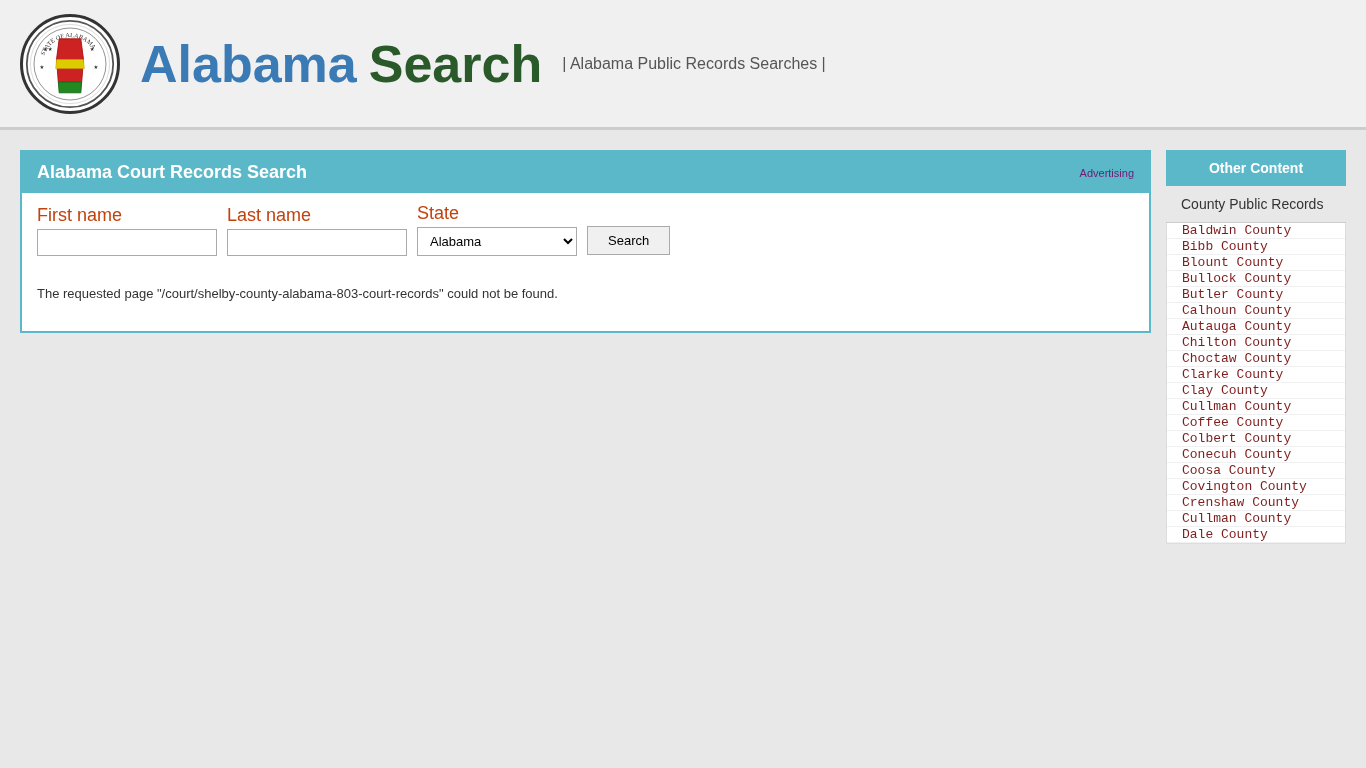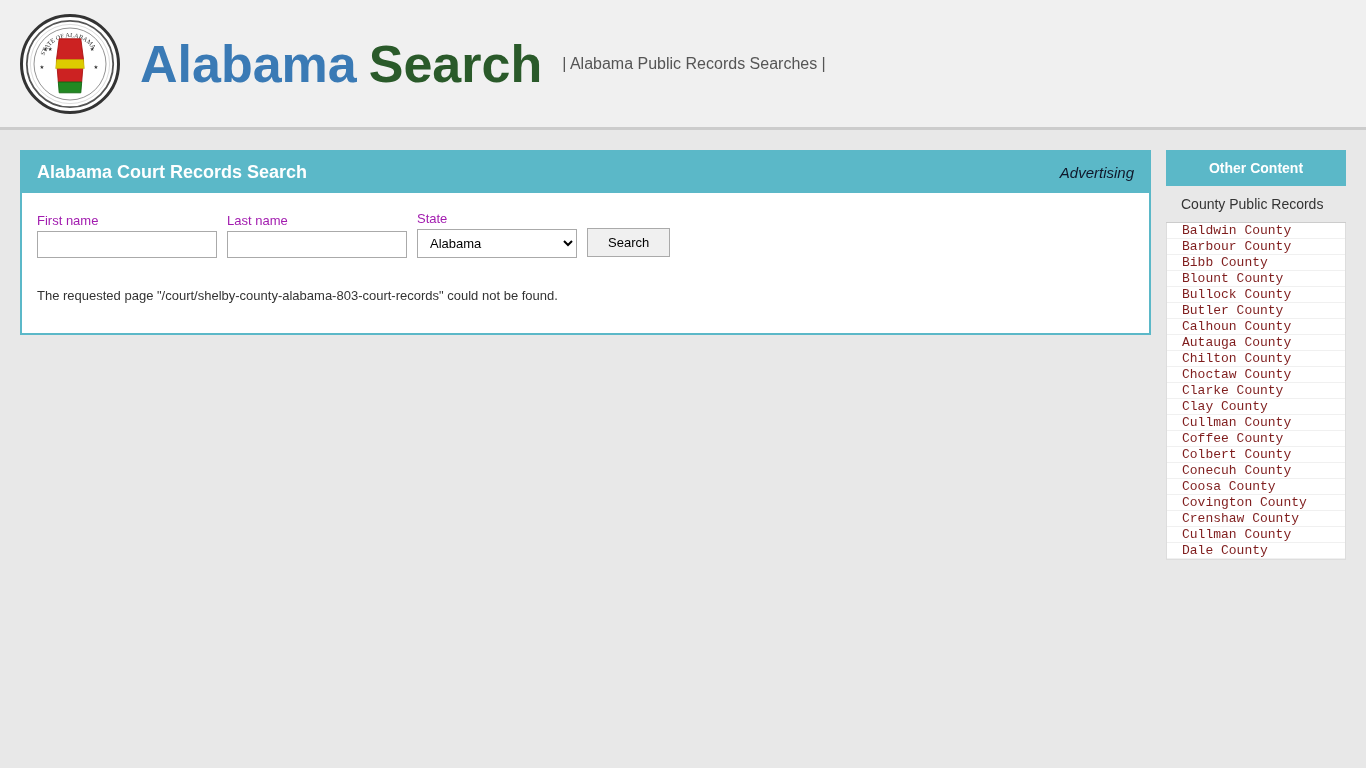--- a/index.html
+++ b/index.html
@@ -74,42 +74,40 @@
       justify-content: space-between;
       align-items: center;
     }
     #search-title {
       color: white;
       font-size: 18px;
       font-weight: bold;
       text-align: center;
     }
     #advertising-label {
-      color: #0f172a;
-      font-size: 15px;
-      font-style: italic;
+      color: #701a75;
+      font-size: 11px;
     }
     #search-form {
       padding: 10px 15px 15px;
     }
     #form-fields {
       display: flex;
       align-items: flex-end;
       gap: 10px;
       flex-wrap: wrap;
     }
     .field-group {
       display: flex;
       flex-direction: column;
       gap: 3px;
     }
     .field-label {
-      font-size: 13px;
-      color: #a21caf;
-      margin-top: 8px;
+      font-size: 18px;
+      color: #c2410c;
     }
     .text-input {
       border: 1px solid #aaa;
       padding: 5px 8px;
       font-size: 13px;
       width: 180px;
     }
     #state-select {
       border: 1px solid #aaa;
       padding: 5px 8px;
@@ -231,21 +229,20 @@
       </div>
     </div>
     <div id="error-message">The requested page "/court/shelby-county-alabama-803-court-records" could not be found.</div>
   </div>
 
   <div id="sidebar">
     <div id="other-content-header">Other Content</div>
     <div id="county-header">County Public Records</div>
     <div id="county-list">
         <a href="#" class="county-link">Baldwin County</a>
-        <a href="#" class="county-link">Barbour County</a>
         <a href="#" class="county-link">Bibb County</a>
         <a href="#" class="county-link">Blount County</a>
         <a href="#" class="county-link">Bullock County</a>
         <a href="#" class="county-link">Butler County</a>
         <a href="#" class="county-link">Calhoun County</a>
         <a href="#" class="county-link">Autauga County</a>
         <a href="#" class="county-link">Chilton County</a>
         <a href="#" class="county-link">Choctaw County</a>
         <a href="#" class="county-link">Clarke County</a>
         <a href="#" class="county-link">Clay County</a>

